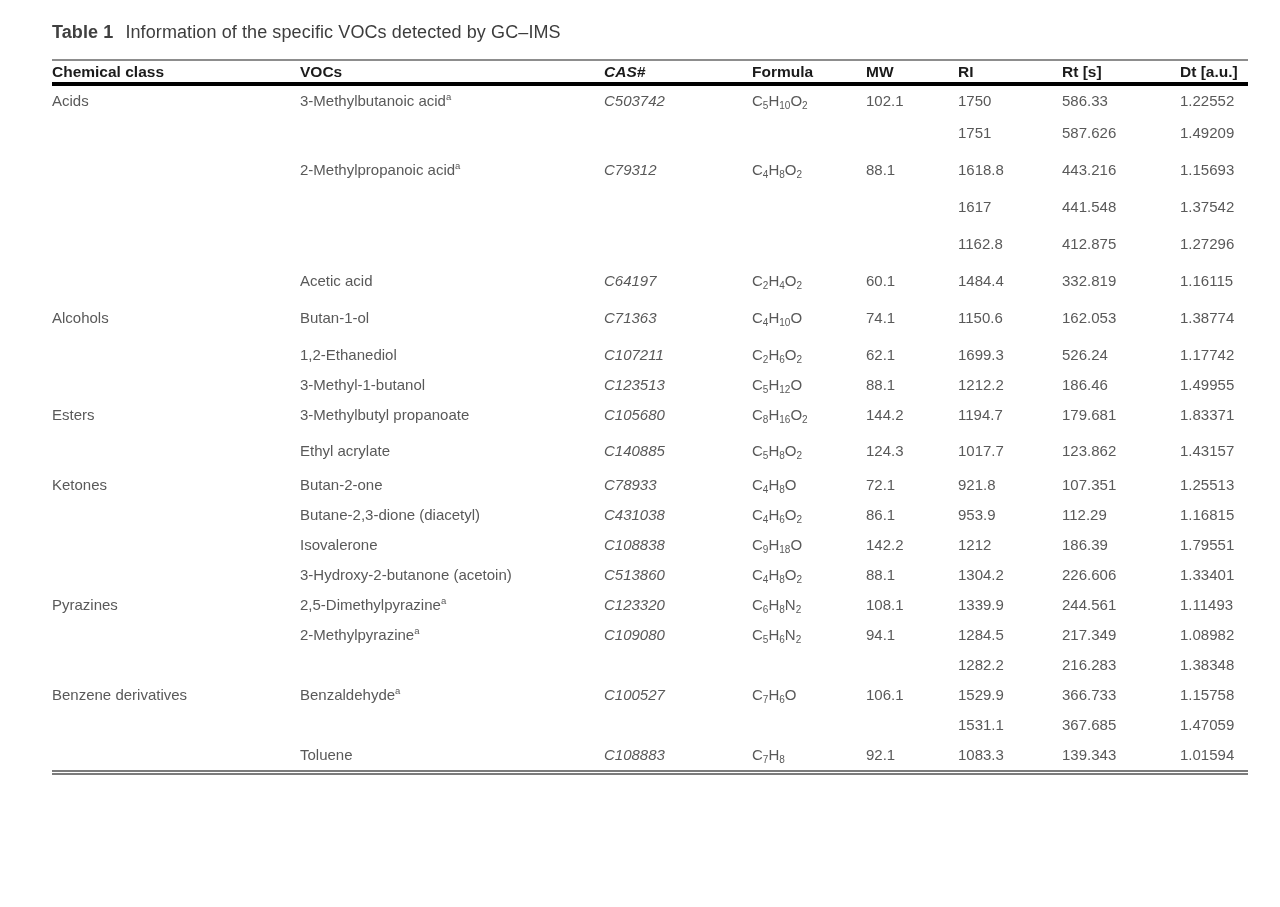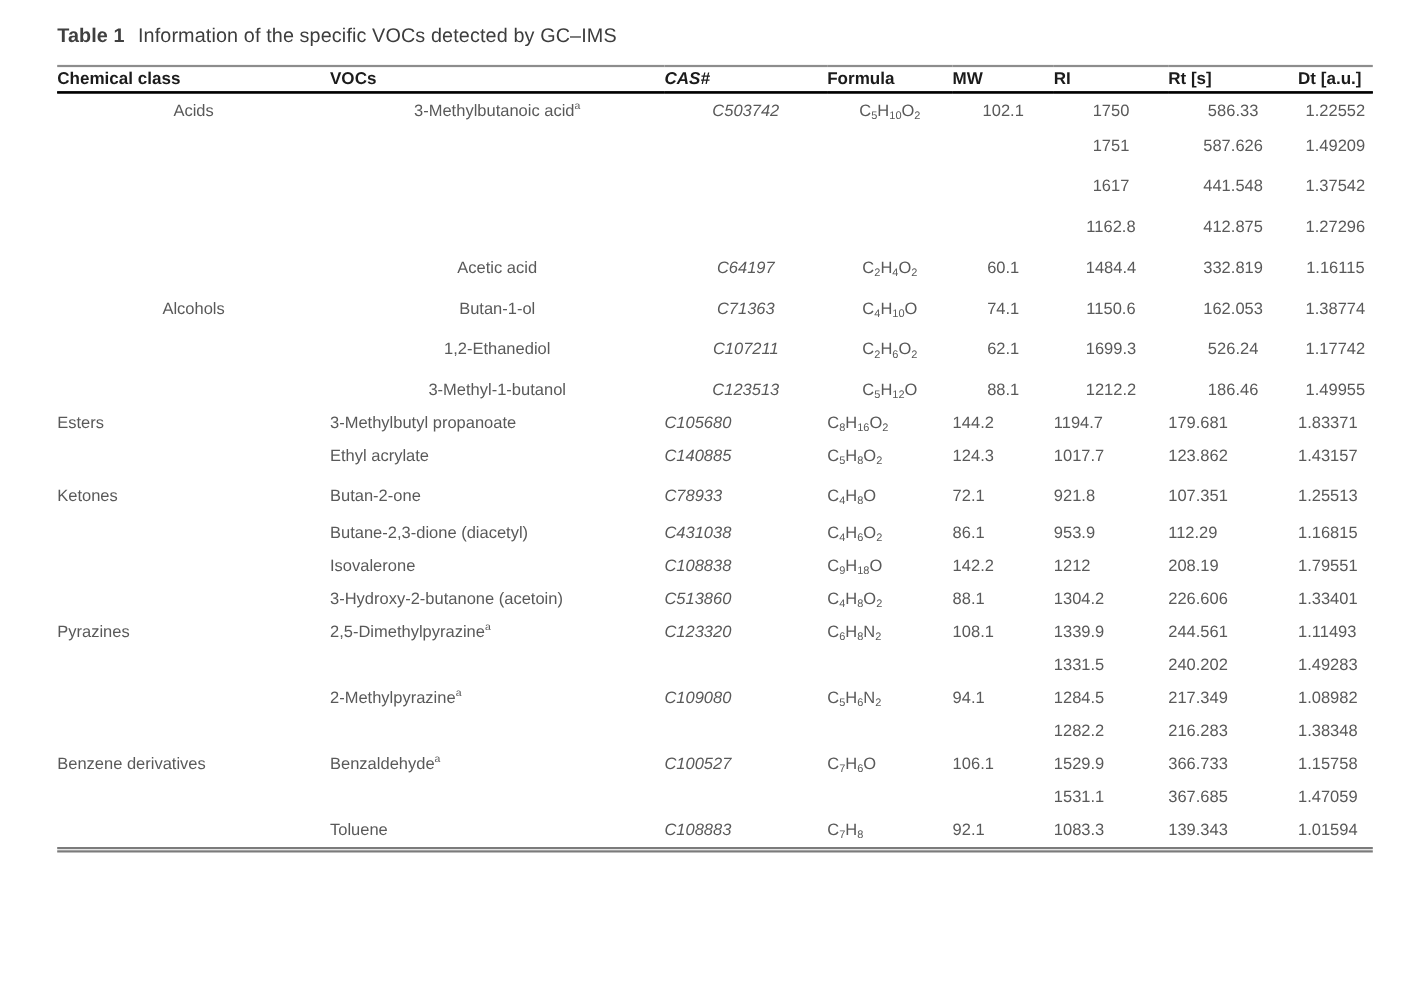--- a/index.html
+++ b/index.html
@@ -29,21 +29,21 @@
     color: #404040;
     margin-right: 12px;
   }
   table.voc-table {
     border-collapse: collapse;
     table-layout: fixed;
     width: 1196px;
   }
   thead tr {
     border-top: 2px solid #8d8d8d;
-    border-bottom: 2px solid #000000;
+    border-bottom: 4px solid #000000;
     height: 24px;
   }
   th {
     text-align: left;
     font-size: 15.5px;
     font-weight: 700;
     color: #1b1b1b;
     vertical-align: middle;
     padding: 0;
     white-space: nowrap;
@@ -51,21 +51,21 @@
   }
   tbody td {
     font-size: 15px;
     color: #595959;
     vertical-align: bottom;
     padding: 0 0 7px 0;
     white-space: nowrap;
     overflow: hidden;
   }
   tbody tr { height: 30px; }
-  tbody tr:nth-child(-n+8) { height: 37px; text-align: center; }
+  tbody tr:nth-child(-n+8) { height: 37px; }
   tbody tr:nth-child(1) { height: 32px; }
   tbody tr:nth-child(2) { height: 32px; }
   tbody tr:nth-child(11) { height: 36px; }
   tbody tr:nth-child(12) { height: 34px; }
   tbody tr:nth-child(24) { height: 38px; }
 
   .col-chem_class { width: 248px; }
   .col-voc        { width: 304px; }
   .col-cas        { width: 148px; font-style: italic; }
   .col-formula    { width: 114px; }
@@ -129,20 +129,30 @@
           <td class="col-voc"></td>
           <td class="col-cas"></td>
           <td class="col-formula"></td>
           <td class="col-mw"></td>
           <td class="col-ri">1751</td>
           <td class="col-rt">587.626</td>
           <td class="col-dt">1.49209</td>
         </tr>
         <tr>
           <td class="col-chem_class"></td>
+          <td class="col-voc">2-Methylpropanoic acid<sup>a</sup></td>
+          <td class="col-cas">C79312</td>
+          <td class="col-formula">C<sub>4</sub>H<sub>8</sub>O<sub>2</sub></td>
+          <td class="col-mw">88.1</td>
+          <td class="col-ri">1618.8</td>
+          <td class="col-rt">443.216</td>
+          <td class="col-dt">1.15693</td>
+        </tr>
+        <tr>
+          <td class="col-chem_class"></td>
           <td class="col-voc"></td>
           <td class="col-cas"></td>
           <td class="col-formula"></td>
           <td class="col-mw"></td>
           <td class="col-ri">1617</td>
           <td class="col-rt">441.548</td>
           <td class="col-dt">1.37542</td>
         </tr>
         <tr>
           <td class="col-chem_class"></td>
@@ -234,21 +244,21 @@
           <td class="col-rt">112.29</td>
           <td class="col-dt">1.16815</td>
         </tr>
         <tr>
           <td class="col-chem_class"></td>
           <td class="col-voc">Isovalerone</td>
           <td class="col-cas">C108838</td>
           <td class="col-formula">C<sub>9</sub>H<sub>18</sub>O</td>
           <td class="col-mw">142.2</td>
           <td class="col-ri">1212</td>
-          <td class="col-rt">208.19</td>
+          <td class="col-rt">186.39</td>
           <td class="col-dt">1.79551</td>
         </tr>
         <tr>
           <td class="col-chem_class"></td>
           <td class="col-voc">3-Hydroxy-2-butanone (acetoin)</td>
           <td class="col-cas">C513860</td>
           <td class="col-formula">C<sub>4</sub>H<sub>8</sub>O<sub>2</sub></td>
           <td class="col-mw">88.1</td>
           <td class="col-ri">1304.2</td>
           <td class="col-rt">226.606</td>
@@ -259,30 +269,20 @@
           <td class="col-voc">2,5-Dimethylpyrazine<sup>a</sup></td>
           <td class="col-cas">C123320</td>
           <td class="col-formula">C<sub>6</sub>H<sub>8</sub>N<sub>2</sub></td>
           <td class="col-mw">108.1</td>
           <td class="col-ri">1339.9</td>
           <td class="col-rt">244.561</td>
           <td class="col-dt">1.11493</td>
         </tr>
         <tr>
           <td class="col-chem_class"></td>
-          <td class="col-voc"></td>
-          <td class="col-cas"></td>
-          <td class="col-formula"></td>
-          <td class="col-mw"></td>
-          <td class="col-ri">1331.5</td>
-          <td class="col-rt">240.202</td>
-          <td class="col-dt">1.49283</td>
-        </tr>
-        <tr>
-          <td class="col-chem_class"></td>
           <td class="col-voc">2-Methylpyrazine<sup>a</sup></td>
           <td class="col-cas">C109080</td>
           <td class="col-formula">C<sub>5</sub>H<sub>6</sub>N<sub>2</sub></td>
           <td class="col-mw">94.1</td>
           <td class="col-ri">1284.5</td>
           <td class="col-rt">217.349</td>
           <td class="col-dt">1.08982</td>
         </tr>
         <tr>
           <td class="col-chem_class"></td>

